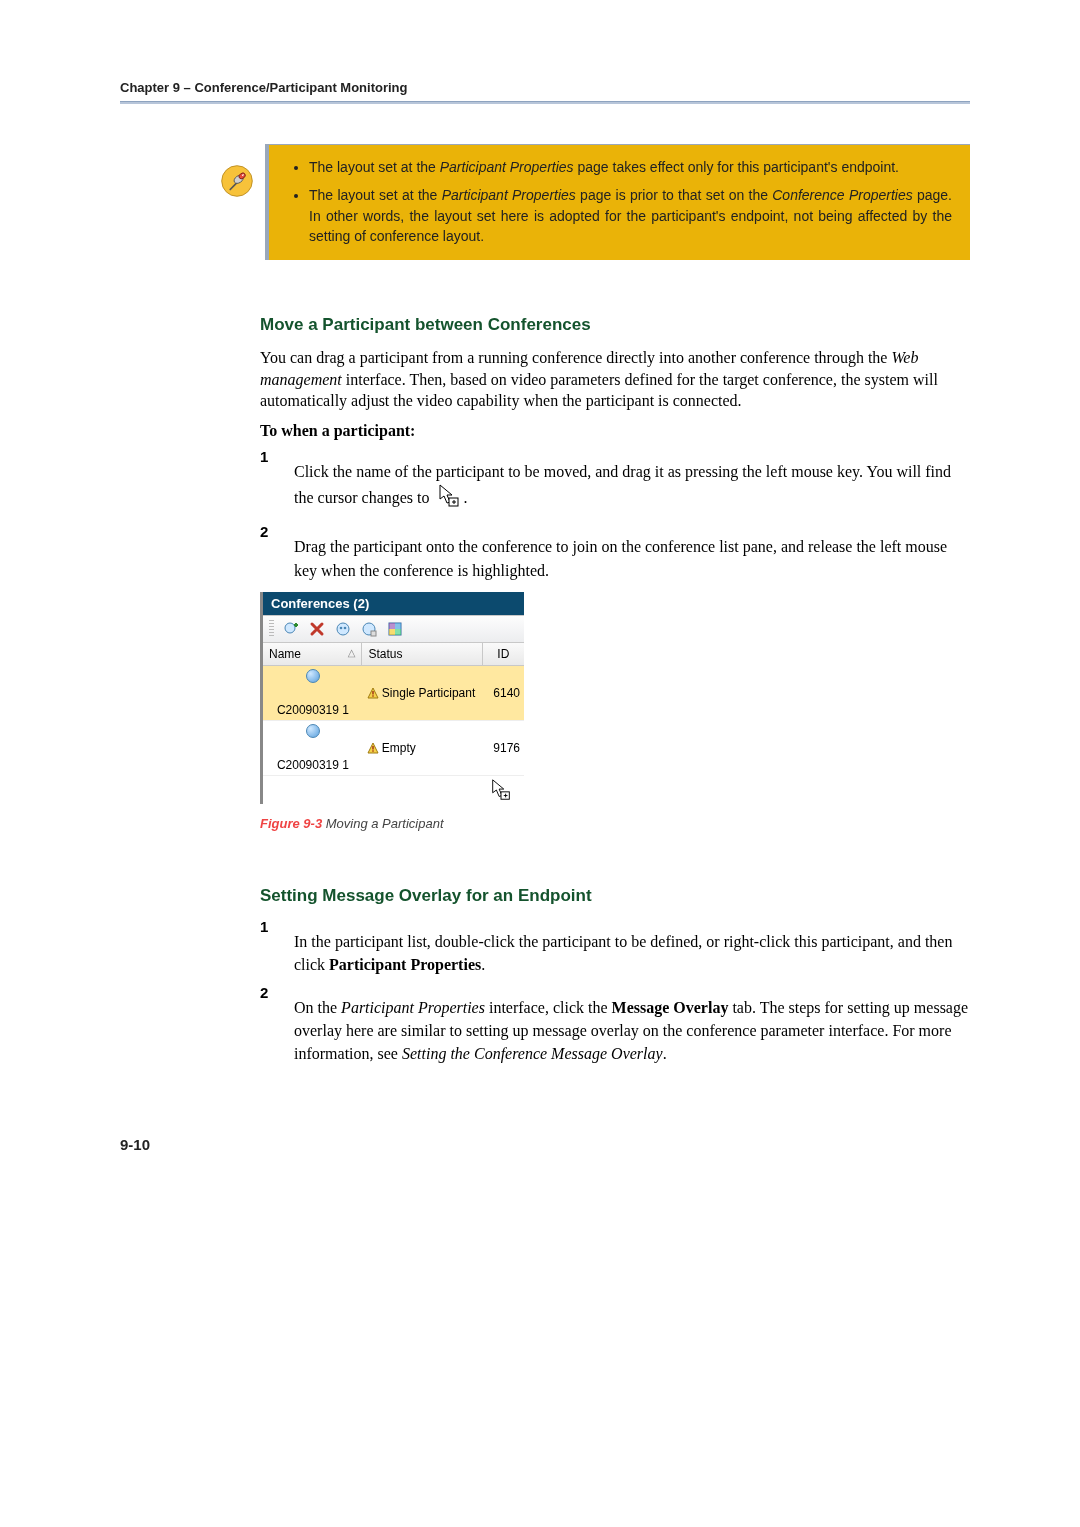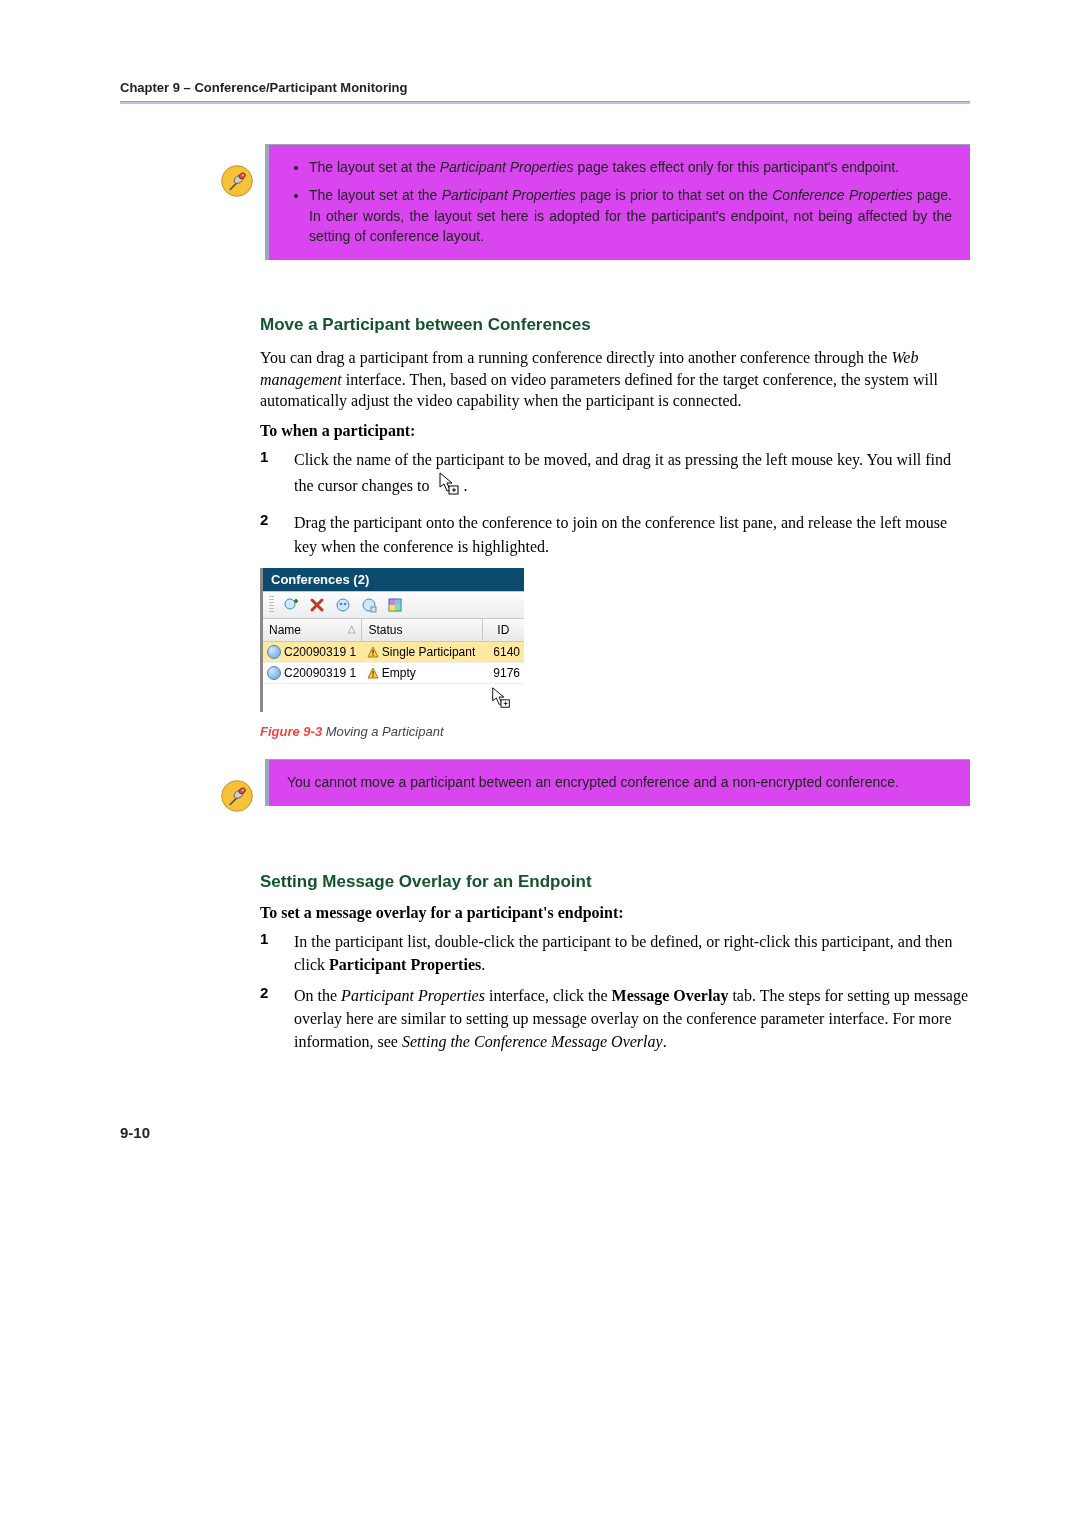--- a/index.html
+++ b/index.html
@@ -33,21 +33,21 @@
   }
   .iconcell {
     width: 45px;
     flex: 0 0 45px;
     padding-top: 20px;
   }
   .notebox {
     flex: 1;
     border-left: 4px solid #9aa8bb;
     border-top: 1px solid #9aa8bb;
-    background: #d946ef;
+    background: #eab308;
     padding: 12px 18px 14px 18px;
     font-family: Arial, Helvetica, sans-serif;
     font-size: 14px;
     line-height: 1.45;
     color: #222;
   }
   .notebox ul {
     list-style: disc;
     margin: 0;
     padding-left: 22px;
@@ -89,20 +89,21 @@
     font-family: Arial, Helvetica, sans-serif;
     font-weight: bold;
     font-size: 15px;
     width: 34px;
     flex: 0 0 34px;
   }
   .numitem .t {
     font-size: 16px;
     line-height: 1.45;
     flex: 1;
+    margin-top: 12px;
   }
   .inline-cursor {
     display: inline-block;
     vertical-align: middle;
     margin: 0 4px;
   }
   .italic { font-style: italic; }
   .bold { font-weight: bold; }
   .figwrap {
     margin: 10px 0 6px 0;
@@ -148,21 +149,21 @@
     border-right: 1px solid #c8c8c8;
   }
   .fig-row {
     display: flex;
     font-family: Arial, Helvetica, sans-serif;
     font-size: 12px;
     border-bottom: 1px solid #eee;
     align-items: center;
   }
   .fig-row.sel { background: #ffe8a0; }
-  .fig-row .c1 { width: 100px; padding: 3px 4px; display:flex; align-items:flex-end; gap:3px;}
+  .fig-row .c1 { width: 100px; padding: 3px 4px; display:flex; align-items:center; gap:20px;flex-direction:column;}
   .fig-row .c2 { width: 124px; padding: 3px 4px; display:flex; align-items:center; gap:3px;}
   .fig-row .c3 { width: 34px; padding: 3px 4px; text-align:right;}
   .fig-head .c1 { width: 100px; }
   .fig-head .c2 { width: 124px; }
   .fig-head .c3 { width: 34px; text-align:center; border-right:none;}
   .fig-blank {
     height: 28px;
     display:flex;
     justify-content:flex-end;
     align-items:center;
@@ -348,38 +349,23 @@
             <line x1="16" y1="17" x2="16" y2="21" stroke="#000"></line>
           </svg>
         </div>
       </div>
       <div class="fig-caption">
         <span class="fc-label">Figure 9-3</span><span class="fc-text"> Moving a Participant</span>
       </div>
     </div>
   </div>
 
-  <div class="notebox-wrap full" style="margin-left:100px; margin-top:20px;">
-    <div class="iconcell">
-      <svg class="pushpin" viewBox="0 0 40 40">
-        <circle cx="20" cy="20" r="18" fill="#f7c23a" stroke="#b7871a"></circle>
-        <path d="M12 30 L20 22" stroke="#555" stroke-width="2" stroke-linecap="round"></path>
-        <ellipse cx="22" cy="18" rx="6" ry="4" fill="#d0d0d0" stroke="#555" transform="rotate(-35 22 18)"></ellipse>
-        <ellipse cx="26" cy="14" rx="4" ry="3" fill="#e74c3c" stroke="#7a1f15" transform="rotate(-35 26 14)"></ellipse>
-        <ellipse cx="27" cy="13" rx="1.2" ry="0.8" fill="#fff" transform="rotate(-35 27 13)"></ellipse>
-      </svg>
-    </div>
-    <div class="notebox" style="text-align:justify;">
-      <span>You cannot move a participant between an encrypted conference and a non-encrypted conference.</span>
-    </div>
-  </div>
 
   <div class="content">
     <h2 class="sect">Setting Message Overlay for an Endpoint</h2>
-    <p class="subhead">To set a message overlay for a participant's endpoint:</p>
 
     <div class="numitem">
       <div class="n">1</div>
       <div class="t">
         <span>In the participant list, double-click the participant to be defined, or right-click this participant, and then click </span><span class="bold">Participant Properties</span><span>.</span>
       </div>
     </div>
 
     <div class="numitem">
       <div class="n">2</div>

